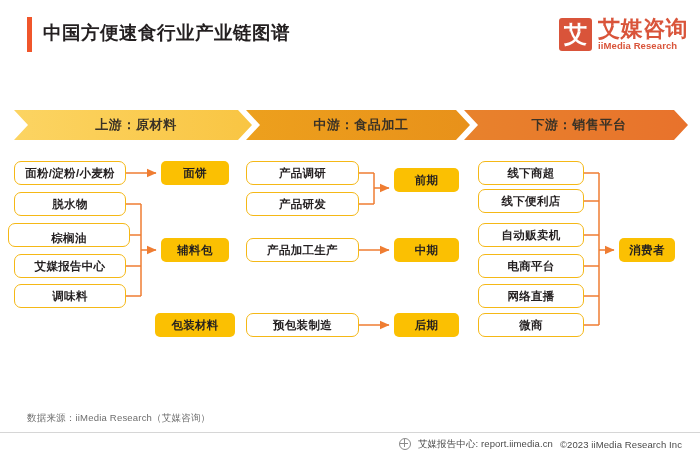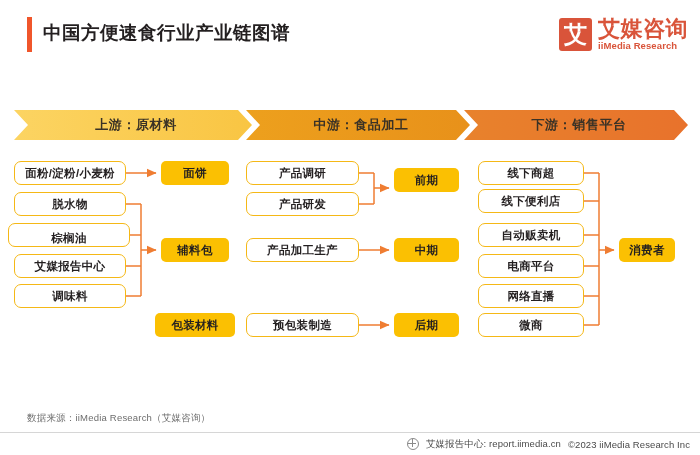--- a/index.html
+++ b/index.html
@@ -153,21 +153,21 @@
     background: #d6d6d6;
   }
   .footer-bar {
     position: absolute;
     left: 0; top: 433px;
     width: 700px; height: 22px;
     display: flex;
     align-items: center;
     justify-content: flex-end;
     gap: 7px;
-    padding-right: 10px;
+    padding-right: 18px;
     box-sizing: border-box;
     font-size: 9.5px;
     color: #4a4a4a;
     letter-spacing: 0.1px;
     text-align: right;
   }
   .globe-icon {
     width: 10px; height: 10px;
     border: 1px solid #8a8a8a;
     border-radius: 50%;

